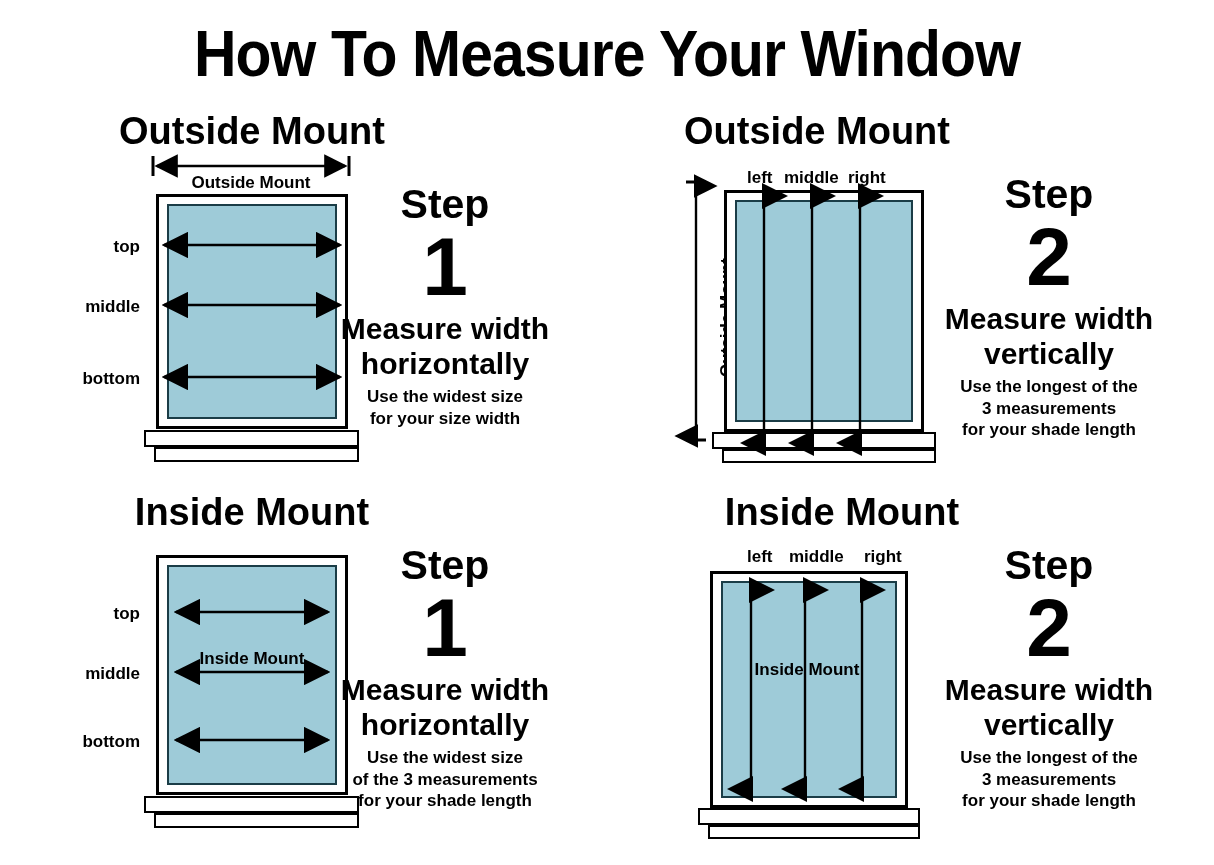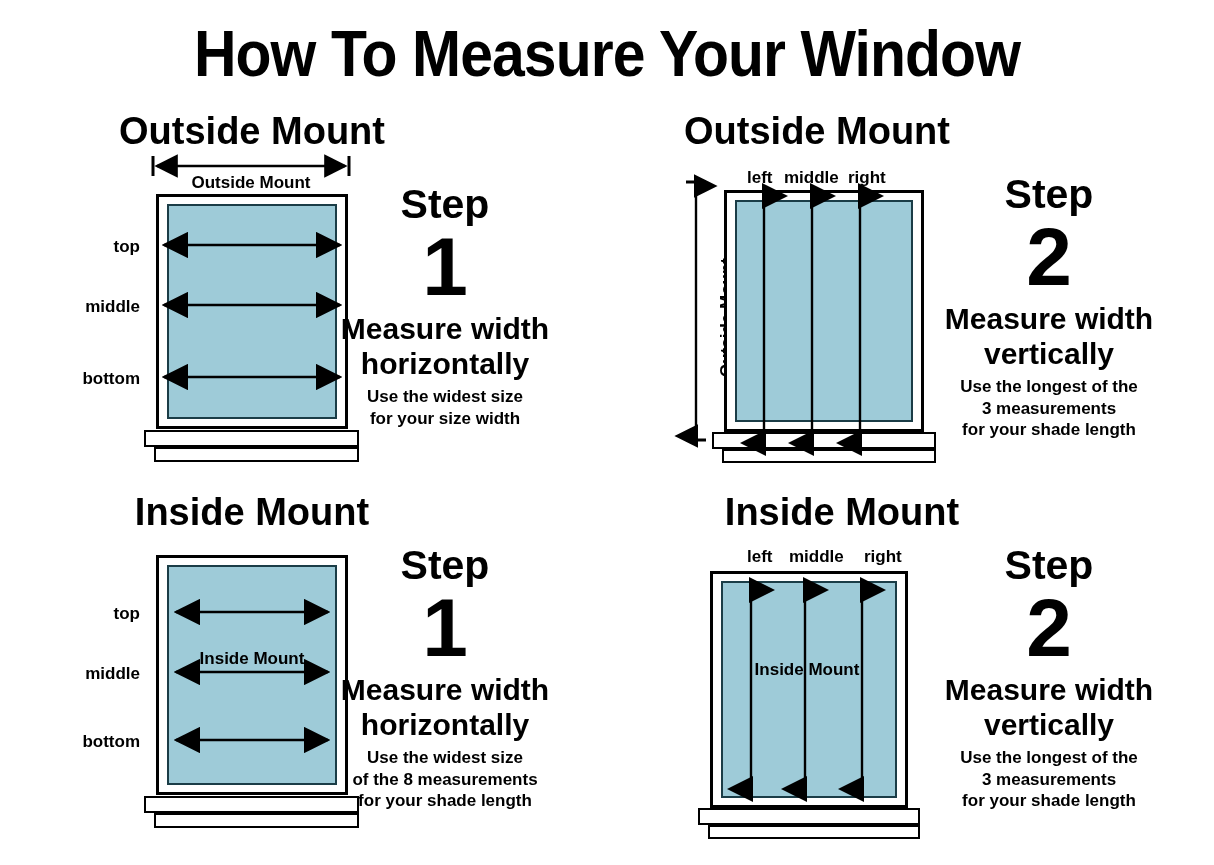--- a/index.html
+++ b/index.html
@@ -316,21 +316,21 @@
     </svg>
 
     <div class="inside-tag" style="left:94px; top:157px; width:152px;">Inside Mount</div>
 
     <div class="step-block" style="left:248px; top:52px;">
       <div class="step-word">Step</div>
       <div class="step-num">1</div>
       <div class="step-head">Measure width</div>
       <div class="step-head">horizontally</div>
       <div class="step-sub">Use the widest size</div>
-      <div class="step-sub" style="margin-top:0;">of the 8 measurements</div>
+      <div class="step-sub" style="margin-top:0;">of the 3 measurements</div>
       <div class="step-sub" style="margin-top:0;">for your shade length</div>
     </div>
   </div>
 
   <div class="panel" style="left:672px; top:493px; width:480px; height:350px;">
 
     <div class="panel-title" style="left:20px; width:300px;">Inside Mount</div>
 
     <div class="col-labels" style="left:55px; top:55px; width:240px;">
       <span style="left:20px;">left</span>

